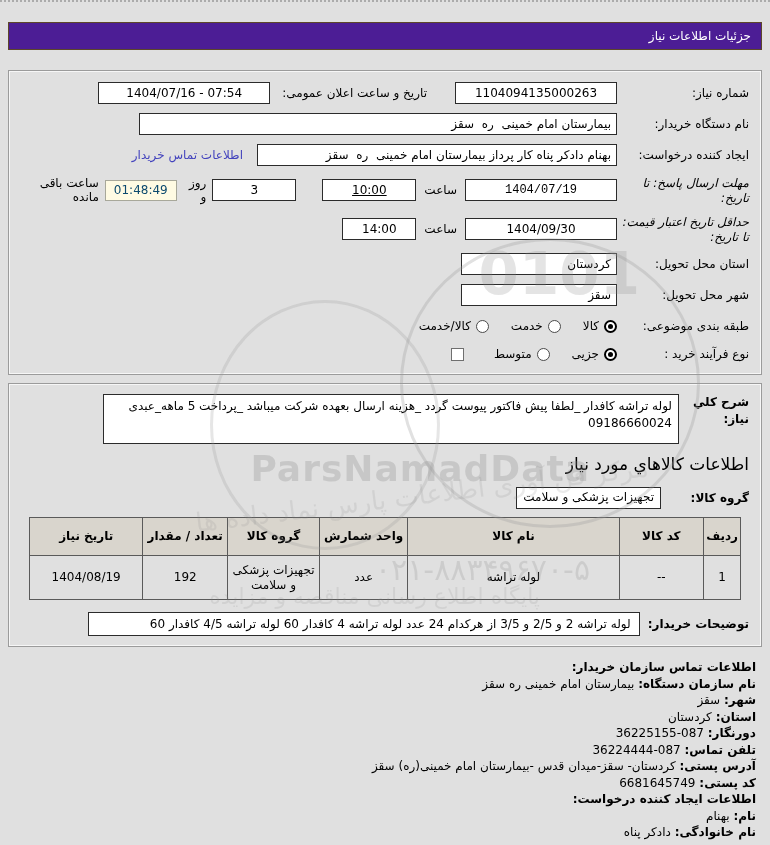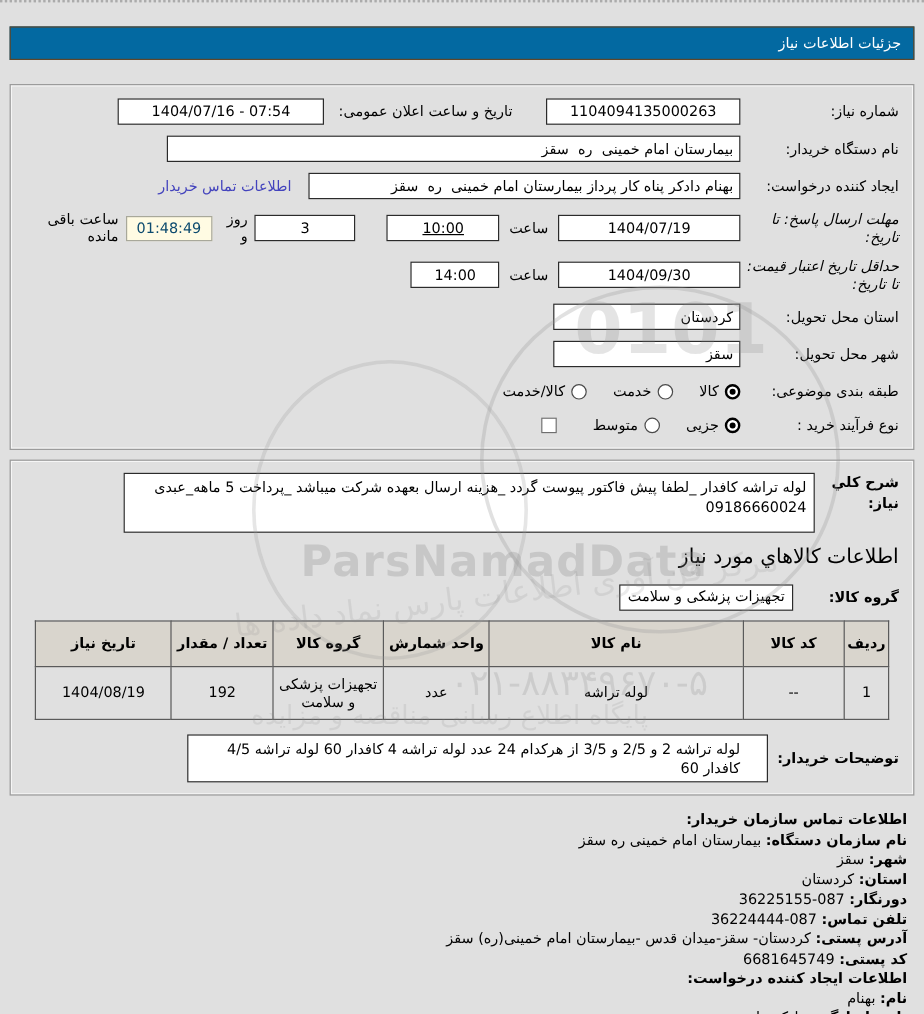--- a/index.html
+++ b/index.html
@@ -11,21 +11,21 @@
     color:#000;
     direction:rtl;
     overflow:hidden;
     position:relative;
   }
   .topdots { border-top:2px dotted #ababab; height:0; }
 
   .titlebar {
     margin:20px 8px 0 8px;
     height:28px; line-height:27px;
-    background:#0369a1;
+    background:#4c1d95;
     border:1px solid #5d462a;
     color:#fff;
     padding-right:10px;
     font-size:12px;
   }
 
   .panel {
     margin:20px 8px 0 8px;
     border:1px solid #9b9b9b;
     box-shadow: inset 1px -1px 0 #f6f6f6, inset -1px 1px 0 #f6f6f6;
@@ -85,21 +85,21 @@
     background:#fff; border:1px solid #2b2b2b;
     width:576px; min-height:50px;
     padding:3px 6px; line-height:17px;
   }
   .groupbox {
     background:#fff; border:1px solid #2b2b2b;
     min-height:22px; padding:2px 6px 1px 6px;
   }
   .notesbox {
     background:#fff; border:1px solid #2b2b2b;
-    padding:3px 22px; line-height:16px; width:484px;
+    padding:3px 8px; line-height:16px; width:552px;
   }
 
   .sectitle { font-weight:normal; font-size:17px; margin:10px 0 12px 0; }
 
   table.goods {
     border-collapse:collapse;
     width:712px; margin:4px auto 12px auto;
     font-size:12px;
   }
   table.goods th, table.goods td {
@@ -145,21 +145,21 @@
   </div>
 
   <div class="row">
     <span class="lbl">ایجاد کننده درخواست:</span>
     <input class="inp rgt" style="width: 360px;" value="بهنام دادکر پناه کار پرداز بیمارستان امام خمینی  ره  سقز">
     <span class="link">اطلاعات تماس خریدار</span>
   </div>
 
   <div class="row">
     <span class="lbl lbl2">مهلت ارسال پاسخ: تا تاریخ:</span>
-    <input class="inp ctr" style="width: 152px;" value="1404/07/19">
+    <input class="inp ctr" style="width: 152px; font-family: Liberation Mono, monospace;" value="1404/07/19">
     <span style="margin:0 8px">ساعت</span>
     <input class="inp ctr" style="width: 94px; text-decoration: underline;" value="10:00">
     <input class="inp ctr" style="width: 84px; margin-right: 26px;" value="3">
     <span style="margin:0 6px">روز و</span>
     <div class="count">01:48:49</div>
     <span style="margin-right:6px">ساعت باقی مانده</span>
   </div>
 
   <div class="row">
     <span class="lbl lbl2">حداقل تاریخ اعتبار قیمت: تا تاریخ:</span>

